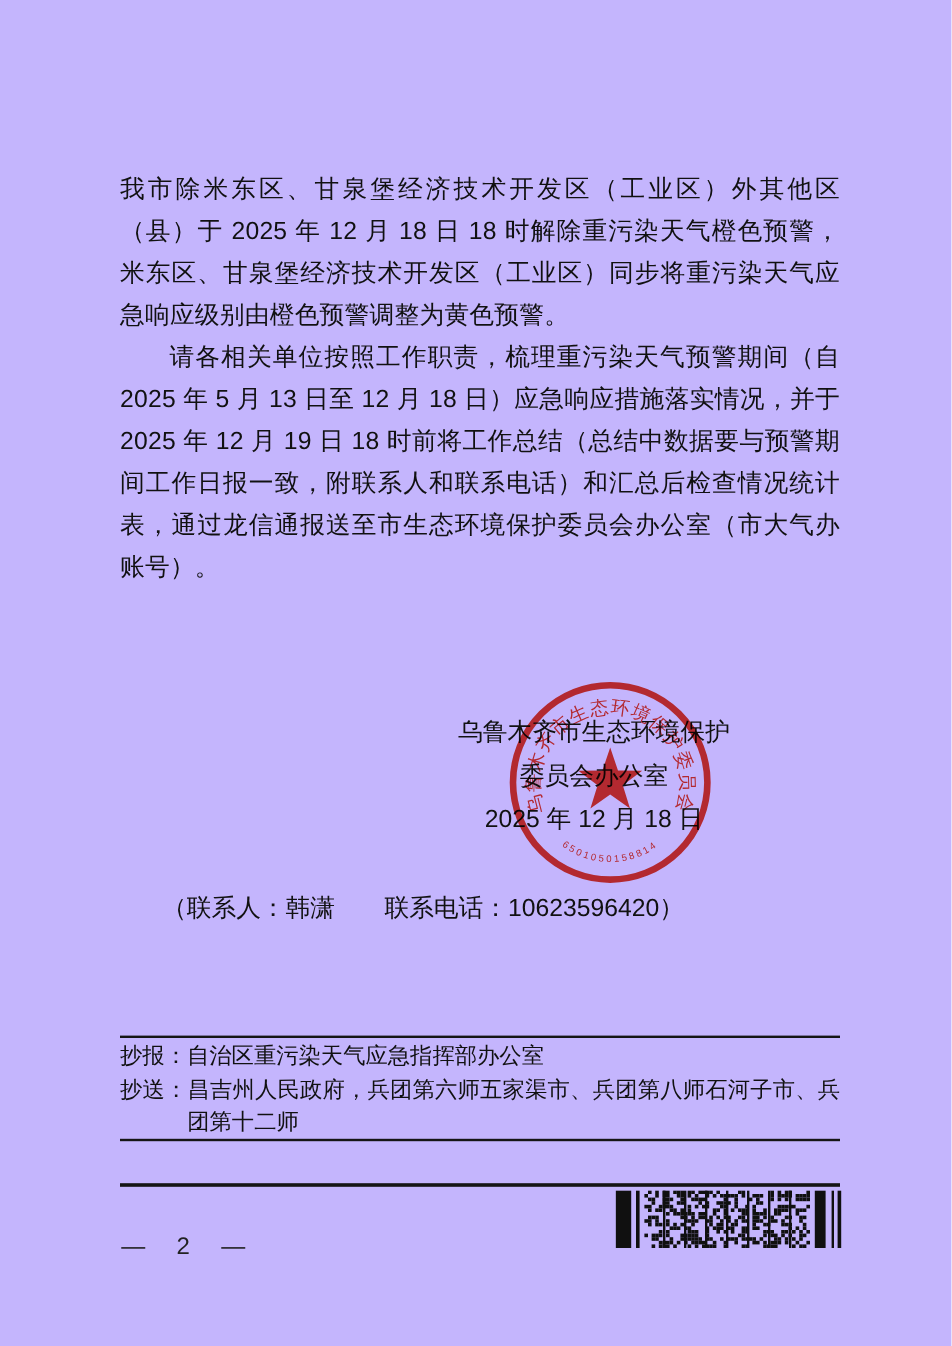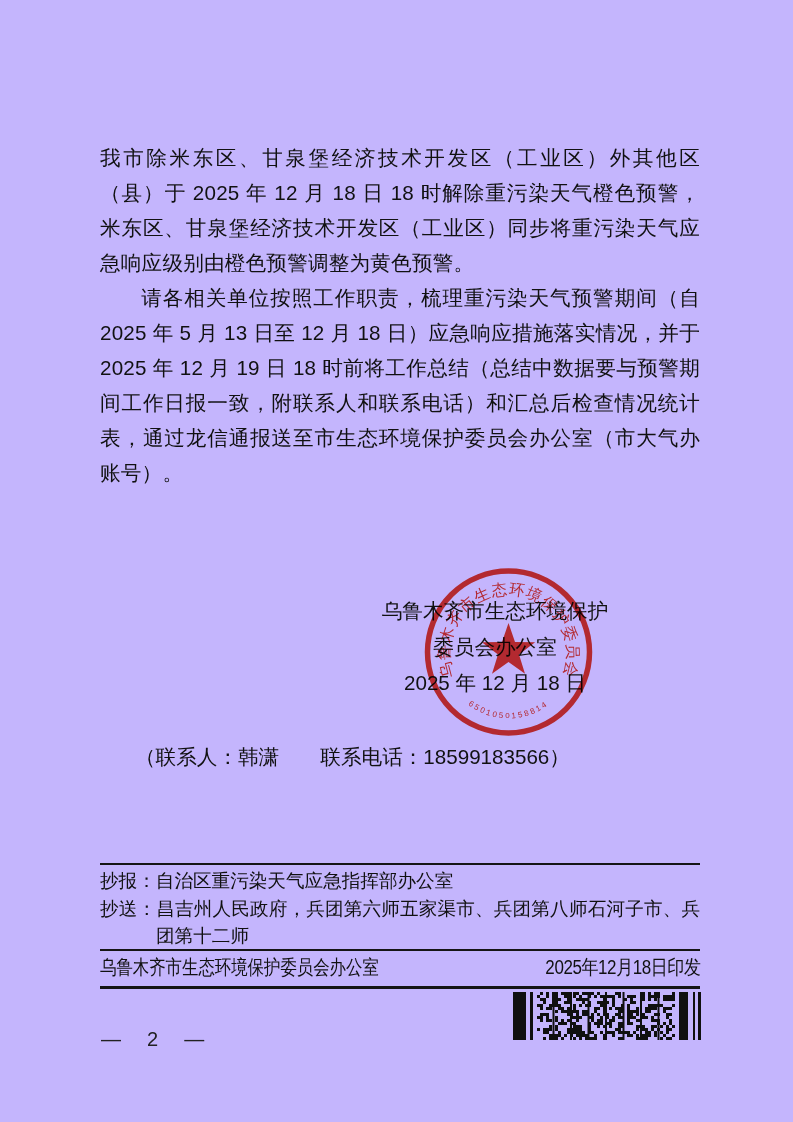--- a/index.html
+++ b/index.html
@@ -86,35 +86,31 @@
       <polygon fill="var(--seal-color)" points="88.5,60 95,79.1 115.1,79.3 99,91.4 105,110.7 88.5,99 72,110.7 78,91.4 61.9,79.3 82,79.1"></polygon>
       <text fill="var(--seal-color)" font-size="15.5" letter-spacing="1" style="font-family:'Liberation Sans',sans-serif;">
         <textPath href="#sealArcTop" startOffset="50%" text-anchor="middle">乌鲁木齐市生态环境保护委员会</textPath>
       </text>
       <text fill="var(--seal-color)" font-size="8" letter-spacing="2.2" style="font-family:'Liberation Sans',sans-serif;">
         <textPath href="#sealArcBottom" startOffset="50%" text-anchor="middle">6501050158814</textPath>
       </text>
     </svg>
   </div>
 
-  <div class="contact">（联系人：韩潇　　联系电话：18599183566）</div>
+  <div class="contact">（联系人：韩潇　　联系电话：10623596420）</div>
 
   <div class="rule rule-1"></div>
   <div class="rule rule-2"></div>
   <div class="rule rule-3"></div>
 
   <div class="cc-block">
     <div class="cc-row"><span>抄报：</span><span>自治区重污染天气应急指挥部办公室</span></div>
     <div class="cc-row"><span>抄送：</span><span>昌吉州人民政府，兵团第六师五家渠市、兵团第八师石河子市、兵团第十二师</span></div>
   </div>
 
-  <div class="issuer-row">
-    <span class="issuer">乌鲁木齐市生态环境保护委员会办公室</span>
-    <span class="print-date">2025年12月18日印发</span>
-  </div>
 
   <div class="barcode">
     <svg viewBox="0 0 190 48">
         <rect x="0" y="0" width="13" height="48" fill="#101010"></rect>
         <rect x="17" y="0" width="3" height="48" fill="#101010"></rect>
         <rect x="24" y="3" width="3" height="3" fill="#101010"></rect>
         <rect x="24" y="12" width="3" height="3" fill="#101010"></rect>
         <rect x="24" y="24" width="3" height="3" fill="#101010"></rect>
         <rect x="24" y="36" width="3" height="3" fill="#101010"></rect>
         <rect x="27" y="0" width="3" height="3" fill="#101010"></rect>

